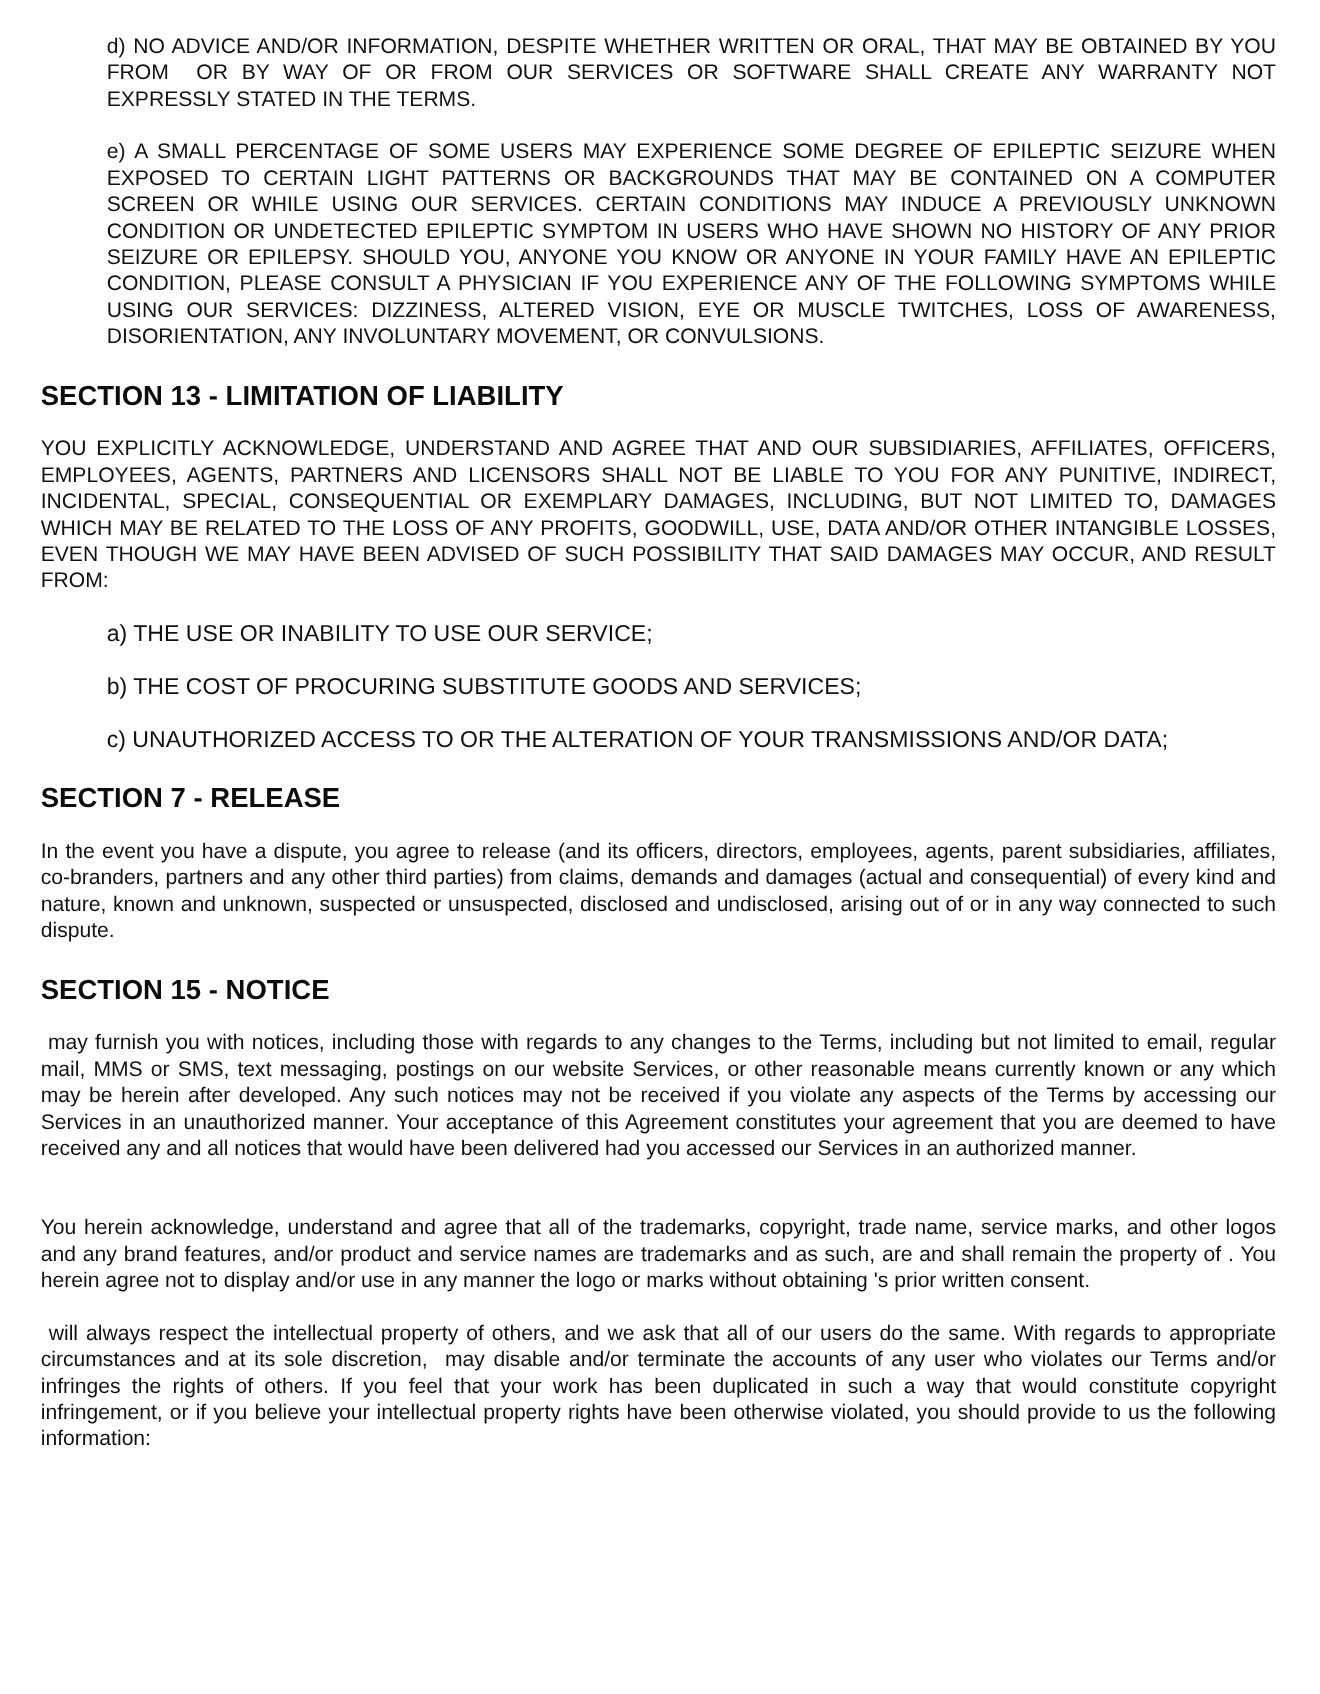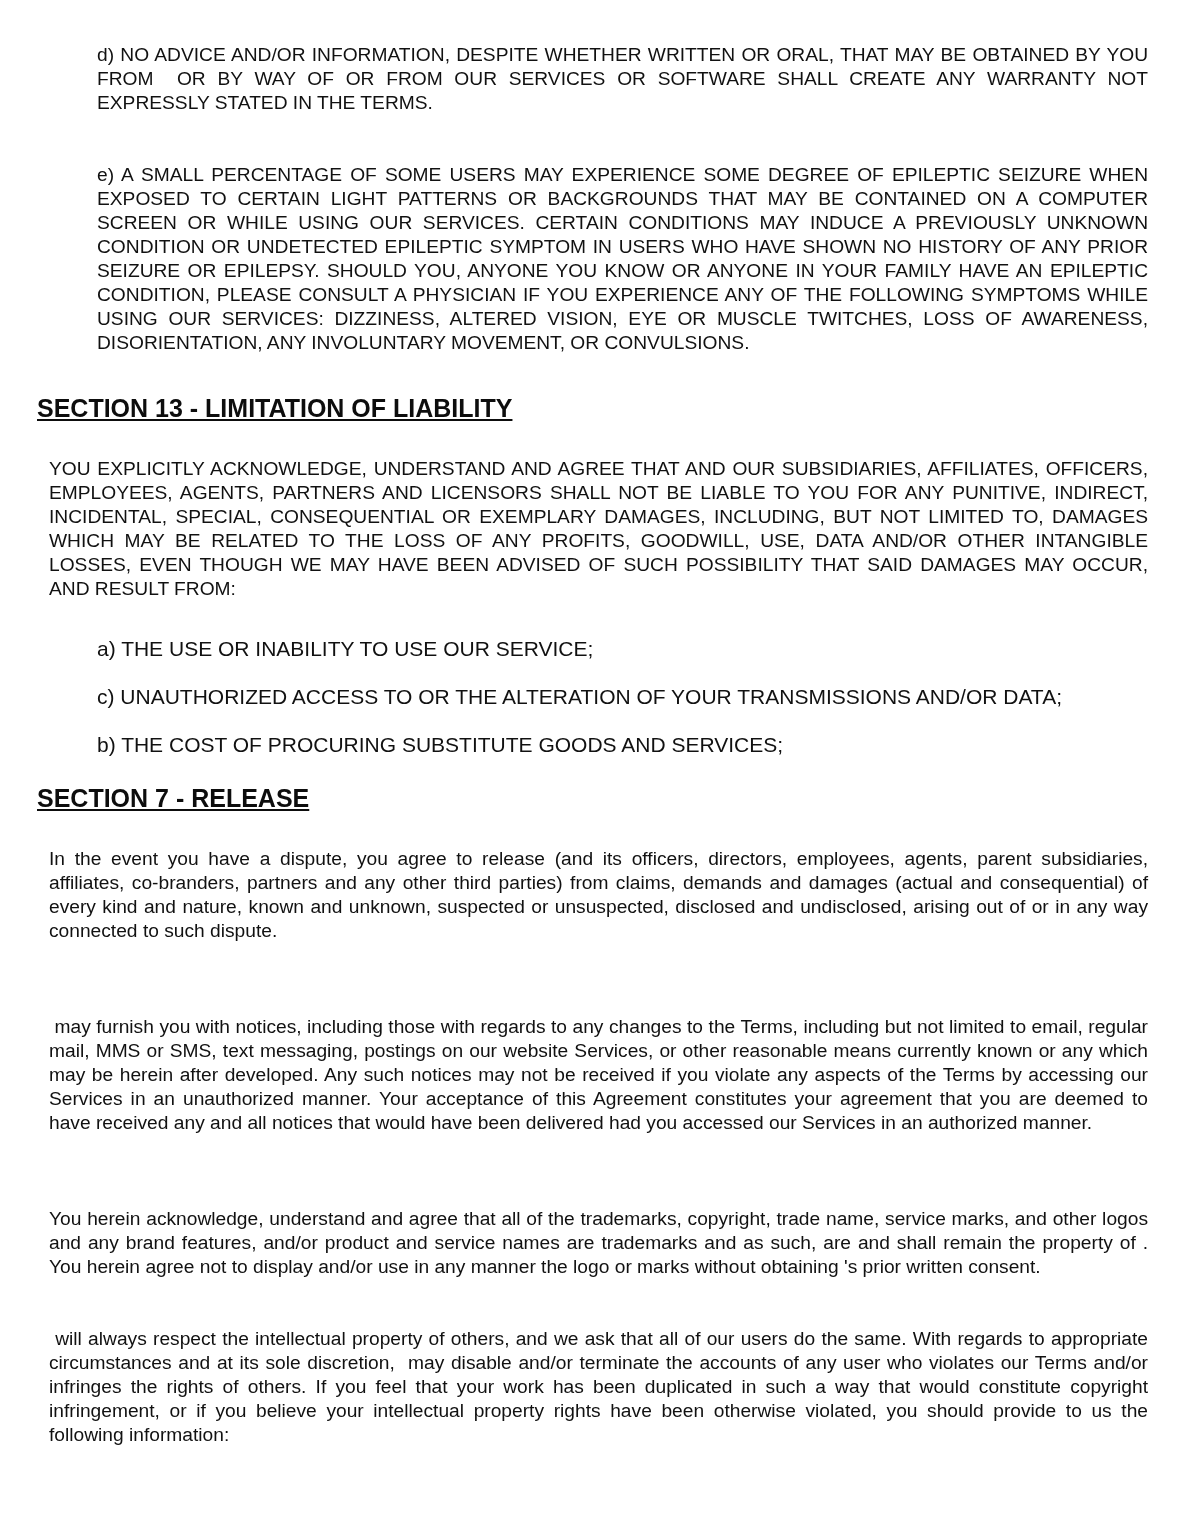--- a/index.html
+++ b/index.html
@@ -18,36 +18,35 @@
     .page {
       position: absolute;
       left: 37px;
       top: 31px;
       width: 1123px;
     }
     .para {
       font-size: 19.2px;
       line-height: 24px;
       text-align: justify;
-      margin: 12px;
+      margin: 0;
       white-space: pre-wrap;
     }
     .para.last-left {
       text-align-last: left;
     }
     .indent {
       margin-left: 60px;
     }
     .heading {
       font-size: 25px;
       font-weight: bold;
       line-height: 30px;
       margin: 0;
       color: #0d0d0d;
-      text-decoration: underline;
     }
     .list-item {
       font-size: 21px;
       line-height: 24px;
       margin: 0 0 24px 60px;
       white-space: pre-wrap;
     }
     .list-item:last-child {
       margin-bottom: 0;
     }
@@ -64,30 +63,31 @@
   <div class="gap24"></div>
   <p class="para indent last-left">e) A SMALL PERCENTAGE OF SOME USERS MAY EXPERIENCE SOME DEGREE OF EPILEPTIC SEIZURE WHEN EXPOSED TO CERTAIN LIGHT PATTERNS OR BACKGROUNDS THAT MAY BE CONTAINED ON A COMPUTER SCREEN OR WHILE USING OUR SERVICES. CERTAIN CONDITIONS MAY INDUCE A PREVIOUSLY UNKNOWN CONDITION OR UNDETECTED EPILEPTIC SYMPTOM IN USERS WHO HAVE SHOWN NO HISTORY OF ANY PRIOR SEIZURE OR EPILEPSY. SHOULD YOU, ANYONE YOU KNOW OR ANYONE IN YOUR FAMILY HAVE AN EPILEPTIC CONDITION, PLEASE CONSULT A PHYSICIAN IF YOU EXPERIENCE ANY OF THE FOLLOWING SYMPTOMS WHILE USING OUR SERVICES: DIZZINESS, ALTERED VISION, EYE OR MUSCLE TWITCHES, LOSS OF AWARENESS, DISORIENTATION, ANY INVOLUNTARY MOVEMENT, OR CONVULSIONS.</p>
 
   <div class="gap-before-heading"></div>
   <h2 class="heading">SECTION 13 - LIMITATION OF LIABILITY</h2>
   <div class="gap-after-heading"></div>
   <p class="para last-left">YOU EXPLICITLY ACKNOWLEDGE, UNDERSTAND AND AGREE THAT AND OUR SUBSIDIARIES, AFFILIATES, OFFICERS, EMPLOYEES, AGENTS, PARTNERS AND LICENSORS SHALL NOT BE LIABLE TO YOU FOR ANY PUNITIVE, INDIRECT, INCIDENTAL, SPECIAL, CONSEQUENTIAL OR EXEMPLARY DAMAGES, INCLUDING, BUT NOT LIMITED TO, DAMAGES WHICH MAY BE RELATED TO THE LOSS OF ANY PROFITS, GOODWILL, USE, DATA AND/OR OTHER INTANGIBLE LOSSES, EVEN THOUGH WE MAY HAVE BEEN ADVISED OF SUCH POSSIBILITY THAT SAID DAMAGES MAY OCCUR, AND RESULT FROM:</p>
   <div class="gap24"></div>
   <div>
     <p class="list-item">a) THE USE OR INABILITY TO USE OUR SERVICE;</p>
+    <p class="list-item">b) THE COST OF PROCURING SUBSTITUTE GOODS AND SERVICES;</p>
     <p class="list-item">c) UNAUTHORIZED ACCESS TO OR THE ALTERATION OF YOUR TRANSMISSIONS AND/OR DATA;</p>
-    <p class="list-item">b) THE COST OF PROCURING SUBSTITUTE GOODS AND SERVICES;</p>
   </div>
 
   <div class="gap-before-heading"></div>
   <h2 class="heading">SECTION 7 - RELEASE</h2>
   <div class="gap-after-heading"></div>
   <p class="para last-left">In the event you have a dispute, you agree to release (and its officers, directors, employees, agents, parent subsidiaries, affiliates, co-branders, partners and any other third parties) from claims, demands and damages (actual and consequential) of every kind and nature, known and unknown, suspected or unsuspected, disclosed and undisclosed, arising out of or in any way connected to such dispute.</p>
 
   <div class="gap-before-heading"></div>
+  <h2 class="heading">SECTION 15 - NOTICE</h2>
   <div class="gap-after-heading"></div>
   <p class="para last-left"> may furnish you with notices, including those with regards to any changes to the Terms, including but not limited to email, regular mail, MMS or SMS, text messaging, postings on our website Services, or other reasonable means currently known or any which may be herein after developed. Any such notices may not be received if you violate any aspects of the Terms by accessing our Services in an unauthorized manner. Your acceptance of this Agreement constitutes your agreement that you are deemed to have received any and all notices that would have been delivered had you accessed our Services in an authorized manner.</p>
 
   <div class="gap-before-heading"></div>
   <div class="gap-after-heading"></div>
   <p class="para last-left">You herein acknowledge, understand and agree that all of the trademarks, copyright, trade name, service marks, and other logos and any brand features, and/or product and service names are trademarks and as such, are and shall remain the property of . You herein agree not to display and/or use in any manner the logo or marks without obtaining 's prior written consent.</p>
   <div class="gap24"></div>
   <p class="para last-left"> will always respect the intellectual property of others, and we ask that all of our users do the same. With regards to appropriate circumstances and at its sole discretion,  may disable and/or terminate the accounts of any user who violates our Terms and/or infringes the rights of others. If you feel that your work has been duplicated in such a way that would constitute copyright infringement, or if you believe your intellectual property rights have been otherwise violated, you should provide to us the following information:</p>
 
 </div>

